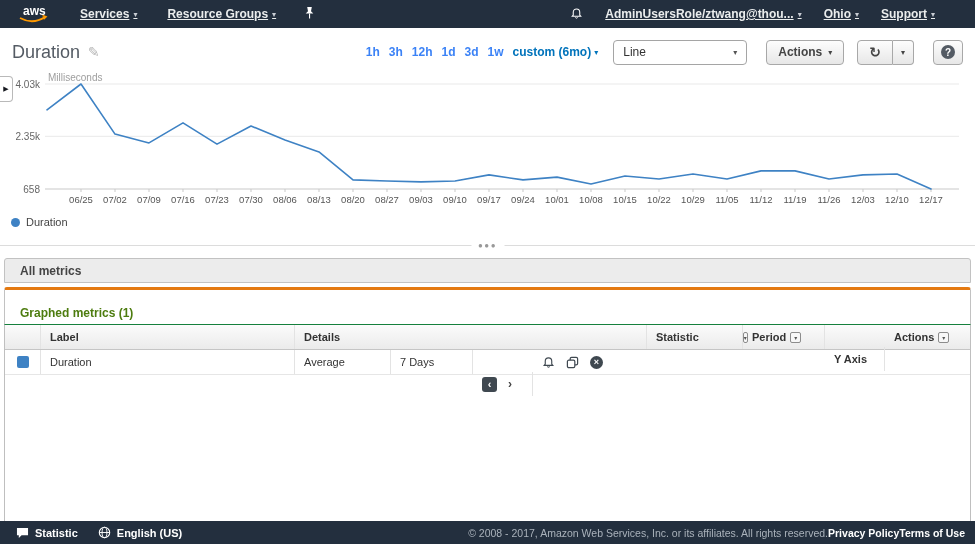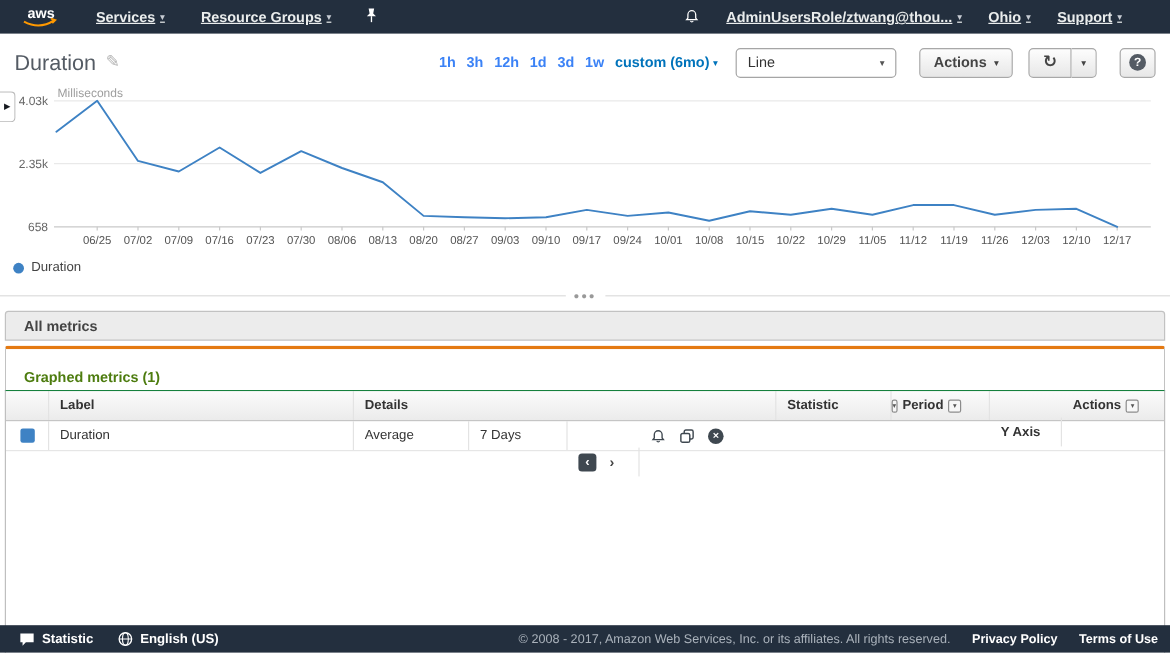--- a/index.html
+++ b/index.html
@@ -91,21 +91,21 @@
   .yx-next { color:#444; font-size:12px; font-weight:bold; margin-left:7px; cursor:pointer; }
   .row-ic { display:inline-flex; cursor:pointer; margin-right:7px; }
   .close-circ { width:13px; height:13px; border-radius:50%; background:#3f4850; color:#fff;
     font-size:9px; font-weight:bold; display:inline-flex; align-items:center; justify-content:center; }
 
   
   .footer { position:absolute; bottom:0; left:0; width:100%; height:23px; background:#232f3e;
     display:flex; align-items:center; color:#fff; font-size:11px; }
   .foot-item { display:flex; align-items:center; gap:6px; font-weight:bold; cursor:pointer; }
   .foot-left { display:flex; align-items:center; gap:20px; margin-left:16px; }
-  .foot-right { margin-left:auto; margin-right:10px; display:flex; align-items:center; gap:18px; }
+  .foot-right { margin-left:auto; margin-right:10px; display:flex; align-items:center; }
   .copyright { color:#aab2bb; font-size:10.5px; font-weight:normal; }
   .foot-link { font-size:10.5px; font-weight:bold; cursor:pointer; }
 </style>
 </head>
 <body>
 
 <div class="topnav">
   <div class="logo">
     <svg width="34" height="22" viewBox="0 0 34 22">
       <text x="7" y="12" font-size="12" font-weight="bold" fill="#fff" font-family="Liberation Sans,sans-serif">aws</text>

